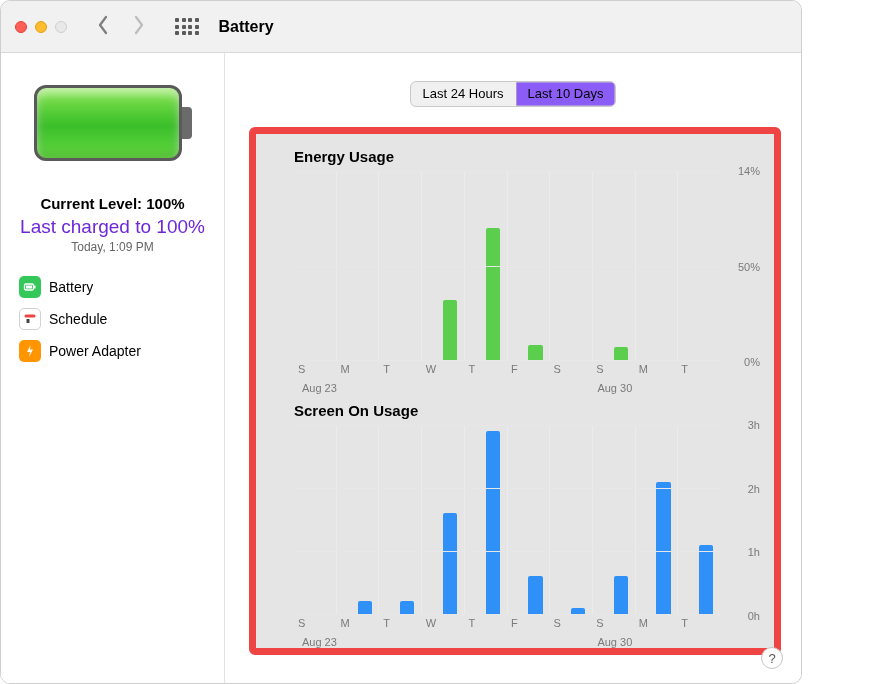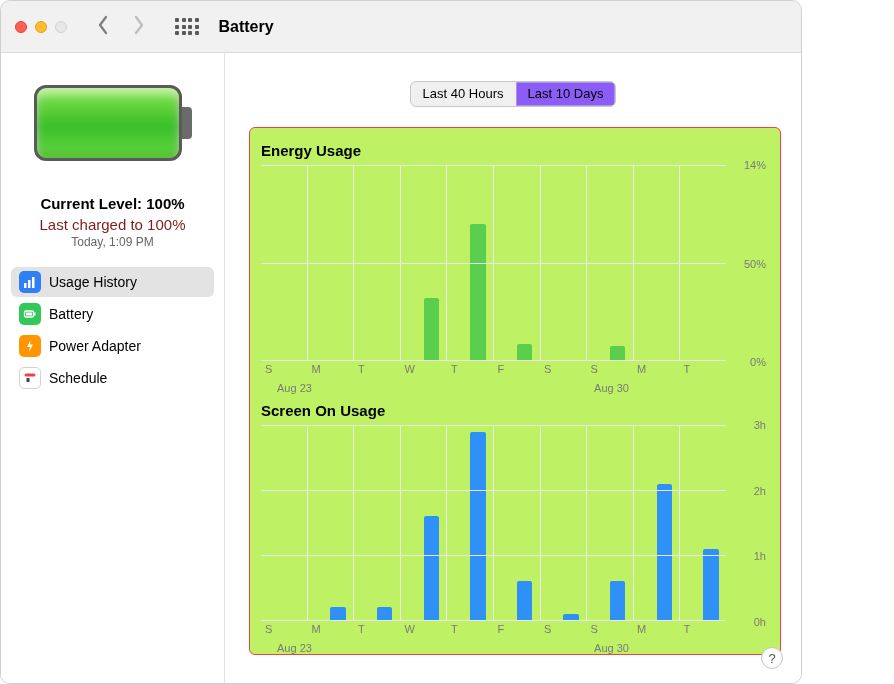--- a/index.html
+++ b/index.html
@@ -74,21 +74,21 @@
   }
   .battery-tip {
     position: absolute; right: -0px; top: 22px;
     width: 10px; height: 32px;
     background: #6b6b6b;
     border-radius: 0 4px 4px 0;
   }
 
   .level-block { text-align: center; margin-bottom: 18px; }
   .level-title { font-weight: 700; font-size: 15px; margin-bottom: 4px; }
-  .level-sub   { color: #7f1d1d; font-size: 15px; margin-bottom: 2px; }
+  .level-sub   { color: #6d28d9; font-size: 19px; margin-bottom: 2px; }
   .level-time  { color: #666; font-size: 12px; }
 
   .sidelist { display: flex; flex-direction: column; gap: 2px; }
   .sideitem {
     display: flex; align-items: center; gap: 8px;
     height: 30px; padding: 0 8px;
     border-radius: 6px;
     font-size: 14px;
     color: #000;
     cursor: default;
@@ -114,24 +114,24 @@
   }
   .seg {
     padding: 0 12px; font-size: 13px; line-height: 24px;
     color: #000; cursor: default;
   }
   .seg.selected { background: #8b5cf6; box-shadow: 0 0 0 0.5px #c9c9c9 inset; }
 
   .charts {
     margin: 4px 20px 28px 24px;
     flex: 1;
-    background: #bef264;
-    border: 1px solid #ef4444;
+    background: #e5e5e5;
+    border: 7px solid #ef4444;
     border-radius: 6px;
-    padding: 14px 14px 14px 11px;
+    padding: 14px 14px 14px 38px;
     display: flex; flex-direction: column;
   }
   .chart-block { flex: 1; display: flex; flex-direction: column; }
   .chart-block + .chart-block { margin-top: 22px; }
   .chart-title { font-weight: 700; font-size: 15px; margin-bottom: 6px; }
   .plot {
     position: relative; flex: 1;
     display: flex;
   }
   .plot-area {
@@ -163,23 +163,23 @@
   .bar.screen { background: #2f91f7; left: 50%; } 
   .xaxis {
     position: absolute; left: 0; right: 40px; bottom: 0;
     height: 20px;
     display: flex;
     font-size: 11px; color: #7a7a7a;
     border-top: 1px solid #d0d0d0;
   }
   .xaxis .xl { flex: 1; text-align: left; padding: 2px 0 0 4px; }
   .sublabels {
-    position: absolute; left: 12px; right: 40px; bottom: -14px;
-    display: flex;
-    font-size: 11px; color: #7a7a7a;
+    position: absolute; left: 4px; right: 40px; bottom: -14px;
+    display: flex;
+    font-size: 11px; color: #7a7a7a; justify-content: center;
   }
   .sublabels .sl { flex: 1; text-align: left; padding-left: 4px; }
 
   
   .help {
     position: absolute; right: 18px; bottom: 14px;
     width: 22px; height: 22px; border-radius: 50%;
     border: 1px solid #c5c5c5; background: #fdfdfd;
     display: flex; align-items: center; justify-content: center;
     font-size: 13px; color: #555;
@@ -235,65 +235,55 @@
           <div class="battery-body"></div>
           <div class="battery-tip"></div>
         </div>
       </div>
       <div class="level-block">
         <div class="level-title">Current Level: 100%</div>
         <div class="level-sub">Last charged to 100%</div>
         <div class="level-time">Today, 1:09 PM</div>
       </div>
       <div class="sidelist">
-        <div class="sideitem active">
-          <div class="sideicon ic-usage">
-            <svg viewBox="0 0 14 14">
-                <rect x="1" y="8" width="2.5" height="5" fill="#fff"></rect>
-                <rect x="5" y="5" width="2.5" height="8" fill="#fff"></rect>
-                <rect x="9" y="2" width="2.5" height="11" fill="#fff"></rect>
-              </svg>
-          </div>
-          <span>Usage History</span>
-        </div>
         <div class="sideitem">
           <div class="sideicon ic-battery">
             <svg viewBox="0 0 14 14">
                 <rect x="1.5" y="4" width="9" height="6" rx="1.4" fill="none" stroke="#fff" stroke-width="1.3"></rect>
                 <rect x="11" y="5.5" width="1.5" height="3" fill="#fff"></rect>
                 <rect x="3" y="5.5" width="6" height="3" fill="#fff"></rect>
               </svg>
           </div>
           <span>Battery</span>
         </div>
         <div class="sideitem">
-          <div class="sideicon ic-power">
-            <svg viewBox="0 0 14 14">
-                <path d="M7.5 1 L4 8 H7 L6 13 L10 5.5 H7 Z" fill="#fff"></path>
-              </svg>
-          </div>
-          <span>Power Adapter</span>
-        </div>
-        <div class="sideitem">
           <div class="sideicon ic-sched">
             <svg viewBox="0 0 14 14">
                 <rect x="1.5" y="2.5" width="11" height="10" rx="1.5" fill="#fff" stroke="#c33" stroke-width="0"></rect>
                 <rect x="1.5" y="2.5" width="11" height="3" rx="1.5" fill="#e44"></rect>
                 <rect x="3.5" y="7" width="3" height="4" rx="0.6" fill="#444"></rect>
               </svg>
           </div>
           <span>Schedule</span>
         </div>
+        <div class="sideitem">
+          <div class="sideicon ic-power">
+            <svg viewBox="0 0 14 14">
+                <path d="M7.5 1 L4 8 H7 L6 13 L10 5.5 H7 Z" fill="#fff"></path>
+              </svg>
+          </div>
+          <span>Power Adapter</span>
+        </div>
       </div>
     </div>
 
     <div class="main">
       <div class="seg-wrap">
         <div class="segmented">
-          <div class="seg">Last 40 Hours</div>
+          <div class="seg">Last 24 Hours</div>
           <div class="seg selected">Last 10 Days</div>
         </div>
       </div>
 
       <div class="charts">
 
         <div class="chart-block">
           <div class="chart-title">Energy Usage</div>
           <div class="plot" id="energy-plot">
             <div class="plot-area">

